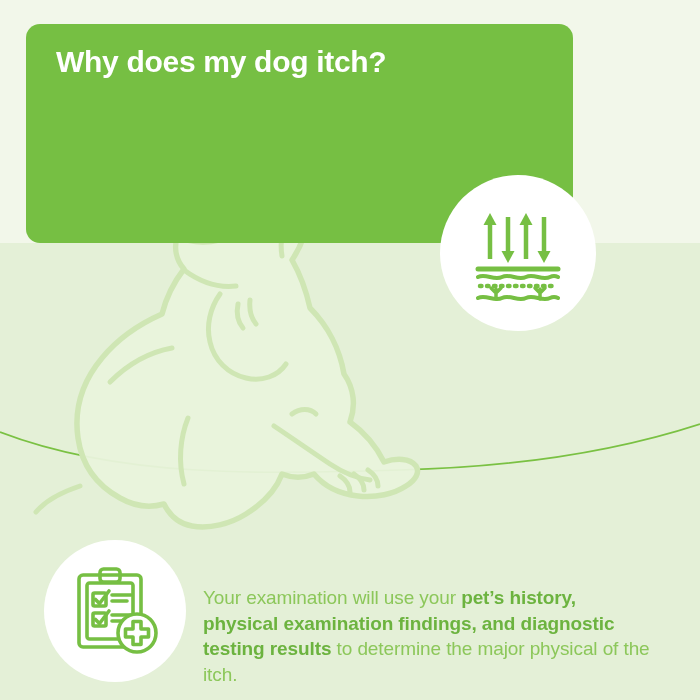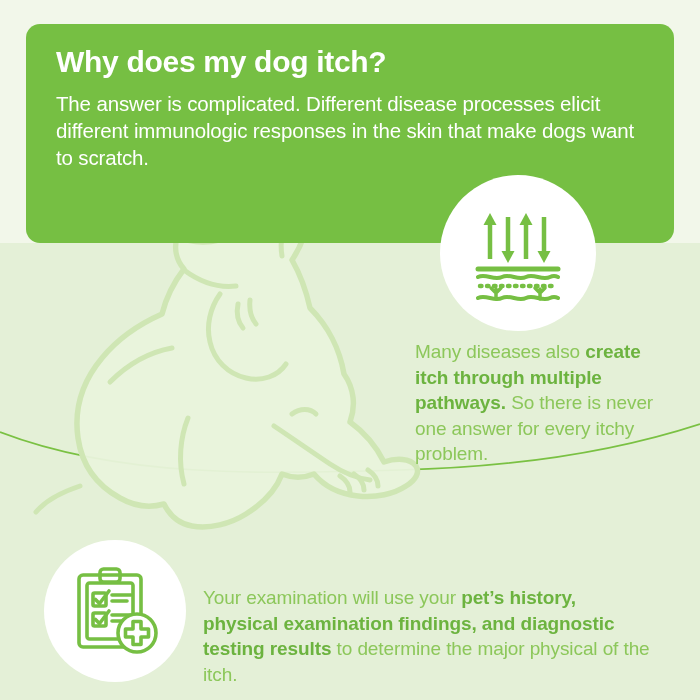--- a/index.html
+++ b/index.html
@@ -47,21 +47,21 @@
     top: 186px;
     width: 420px;
     height: 370px;
   }
 
   
   .header-card {
     position: absolute;
     left: 26px;
     top: 24px;
-    width: 648px;
+    width: 547px;
     height: 219px;
     background: #76bf43;
     border-radius: 14px;
     box-sizing: border-box;
     padding: 20px 30px 0 30px;
   }
 
   .card-title {
     margin: 0;
     font-size: 30px;
@@ -200,21 +200,20 @@
       <path d="M316,290 C322,294 326,300 326,306"></path>
 
       <path d="M268,228 C276,222 286,222 292,228"></path>
 
       <path d="M56,300 C38,306 22,314 12,326"></path>
     </g>
   </svg>
 
   <div class="header-card">
     <h1 class="card-title">Why does my dog itch?</h1>
-    <p class="card-sub">The answer is complicated. Different disease processes elicit different immunologic responses in the skin that make dogs want to scratch.</p>
   </div>
 
   <div class="icon-circle" id="skin-circle">
     <svg width="100" height="100" viewBox="0 0 100 100">
       <g stroke="#76bf43" stroke-width="4.5" fill="none" stroke-linecap="butt">
 
         <line x1="22" y1="56" x2="22" y2="16"></line>
 
         <line x1="40" y1="14" x2="40" y2="52"></line>
 
@@ -237,21 +236,20 @@
         <line x1="12" y1="83" x2="88" y2="83" stroke-width="4.5" stroke-dasharray="1.5 5.5"></line>
 
         <path d="M10,95 C18,91 26,99 34,95 C42,91 50,99 58,95 C66,91 74,99 82,95 C85,93.5 88,94 90,95" stroke-width="4"></path>
 
         <path d="M28,96 L28,86 M28,90 L23,85 M28,90 L33,85" stroke-width="3.5"></path>
         <path d="M72,96 L72,86 M72,90 L67,85 M72,90 L77,85" stroke-width="3.5"></path>
       </g>
     </svg>
   </div>
 
-  <p class="para" id="para-pathways"><span>Many diseases also </span><b>create itch through multiple pathways.</b><span> So there is never one answer for every itchy problem.</span></p>
 
   <div class="icon-circle" id="clipboard-circle">
     <svg width="96" height="96" viewBox="0 0 96 96">
       <g fill="none" stroke="#76bf43" stroke-width="3.6" stroke-linejoin="round" stroke-linecap="round">
 
         <rect x="12" y="12" width="62" height="72" rx="4"></rect>
 
         <rect x="20" y="20" width="46" height="56" rx="2.5"></rect>
 
         <rect x="33" y="6" width="20" height="13" rx="3.5"></rect>

